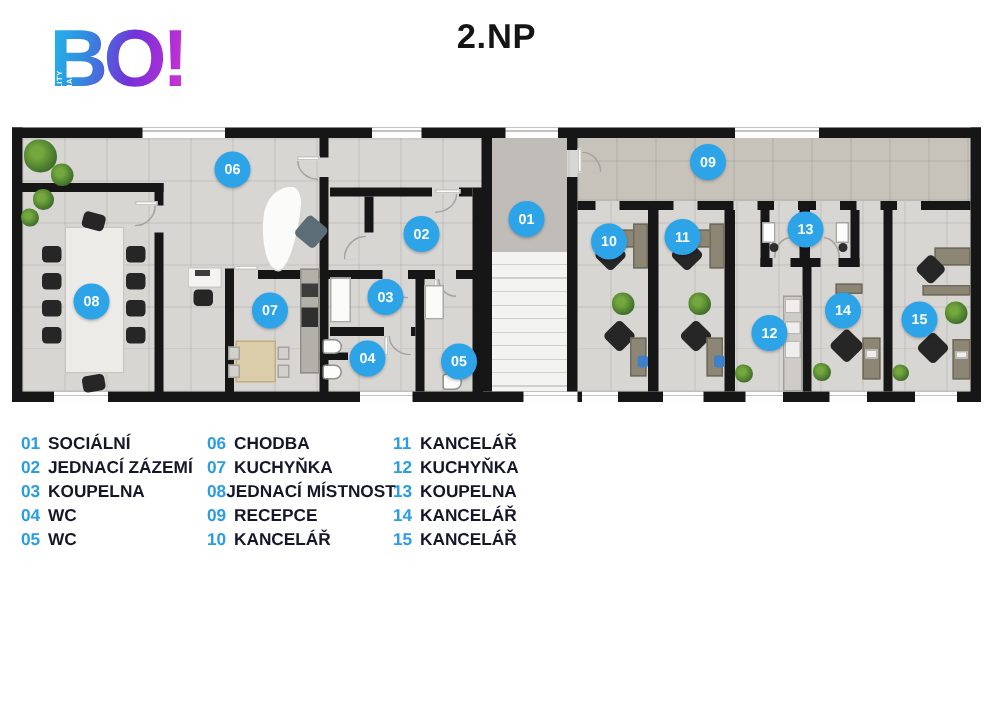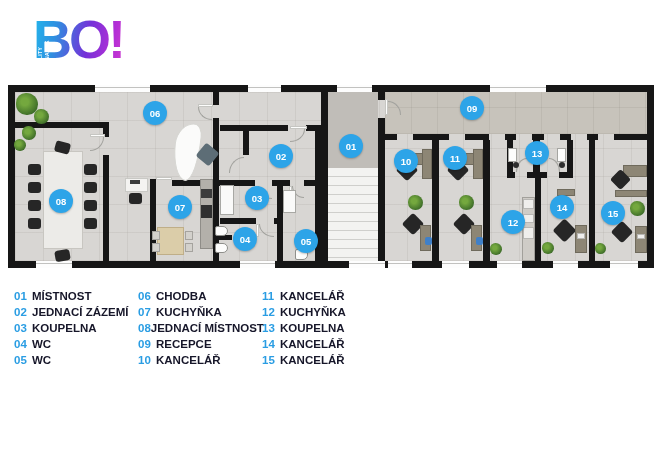--- a/index.html
+++ b/index.html
@@ -83,20 +83,21 @@
 <div id="stage">
 
   <div class="logo">
     <div class="bo">BO!</div>
     <div class="tagline">
       <div>REALITY</div>
       <div>&amp; FINANCE</div>
     </div>
   </div>
 
+  <div class="title">2.NP</div>
 
   <div id="plan">
       <div class="floor-base" style="left: 7px; top: 7px; width: 632px; height: 169px;"></div>
       <div class="floor-corridor" style="left: 377px; top: 7px; width: 262px; height: 42px;"></div>
       <div class="floor-landing" style="left: 320px; top: 7px; width: 50px; height: 76px;"></div>
       <div class="floor-stairs" style="left: 320px; top: 83px; width: 50px; height: 93px;"></div>
       <div class="wall" style="left: 0px; top: 0px; width: 646px; height: 7px;"></div>
       <div class="wall" style="left: 0px; top: 176px; width: 646px; height: 7px;"></div>
       <div class="wall" style="left: 0px; top: 0px; width: 7px; height: 183px;"></div>
       <div class="wall" style="left: 639px; top: 0px; width: 7px; height: 183px;"></div>
@@ -252,21 +253,21 @@
       <div class="marker" style="left: 493px; top: 125px; background: rgb(45, 164, 232);">12</div>
       <div class="marker" style="left: 517px; top: 56px; background: rgb(45, 164, 232);">13</div>
       <div class="marker" style="left: 542px; top: 110px; background: rgb(45, 164, 232);">14</div>
       <div class="marker" style="left: 593px; top: 116px; background: rgb(45, 164, 232);">15</div>
     </div>
 
   <div id="legend">
       <div class="leg-col">
         <div class="leg-row">
           <span class="leg-num">01</span>
-          <span class="leg-lab">MÍSTNOST</span>
+          <span class="leg-lab">SOCIÁLNÍ</span>
         </div>
         <div class="leg-row">
           <span class="leg-num">02</span>
           <span class="leg-lab">JEDNACÍ ZÁZEMÍ</span>
         </div>
         <div class="leg-row">
           <span class="leg-num">03</span>
           <span class="leg-lab">KOUPELNA</span>
         </div>
         <div class="leg-row">

